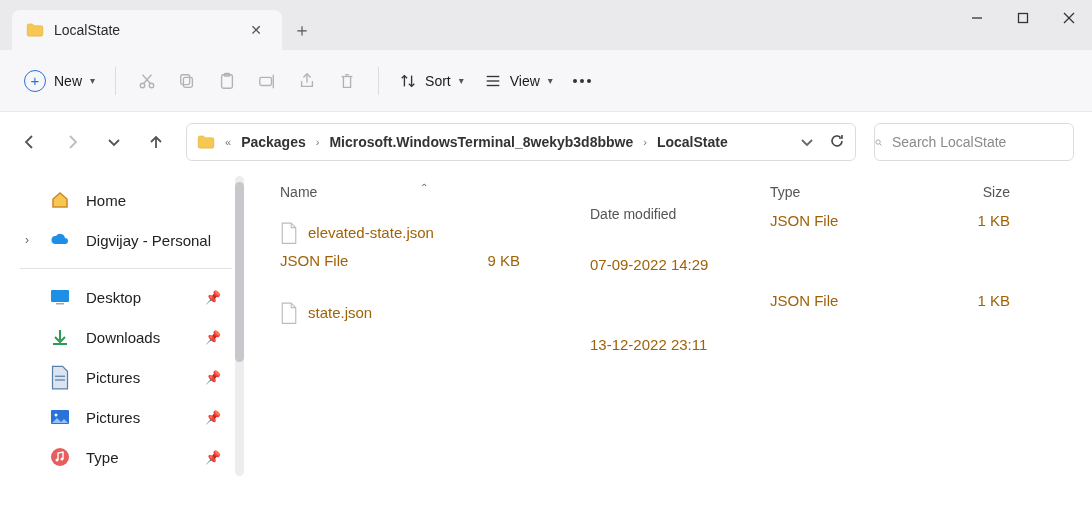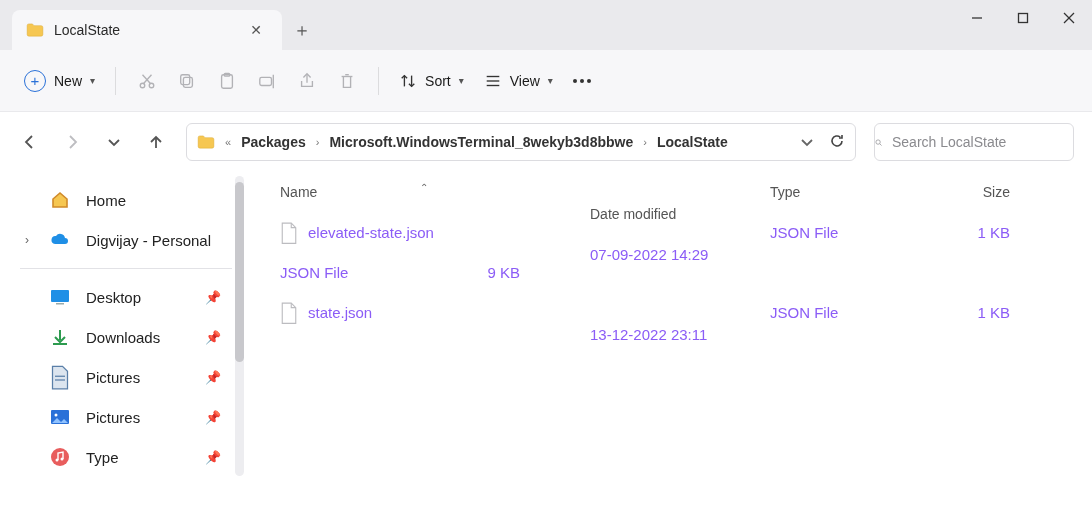--- a/index.html
+++ b/index.html
@@ -56,21 +56,21 @@
     .pin { margin-left: auto; color: #9b9b9f; font-size: 13px; }
     .nav-divider { height: 1px; background: #e2e2e6; margin: 8px 20px 8px 0; }
 
     .fileview { flex: 1; padding: 0 10px 0 28px; }
     .colhead { display: flex; height: 40px; align-items: center; color: #555; font-size: 14px; }
     .col-name { flex: 0 0 310px; position: relative; }
     .col-date { flex: 0 0 180px; margin-top: 44px; }
     .col-type { flex: 0 0 150px; }
     .col-size { flex: 0 0 90px; text-align: right; }
     .sort-ind { position: absolute; left: 140px; top: -2px; font-size: 10px; color: #666; }
-    .row { display: flex; height: 40px; align-items: center; font-size: 15px; color: #8b5cf6; cursor: pointer; }
+    .row { display: flex; height: 40px; font-size: 15px; color: #a16207; cursor: pointer; }
     .row .ic { width: 18px; height: 20px; margin-right: 10px; }
 
     
     .statusbar { height: 21px; border-top: 1px solid #e3e3e7; display: flex; align-items: flex-start; padding: 0 8px; font-size: 13px; color: #333; margin-top: 28px; }
     .statusbar .right { margin-left: auto; display: flex; gap: 0; }
     .viewbtn { width: 24px; height: 18px; border: 1px solid #b6b6ba; display: flex; align-items: center; justify-content: center; cursor: pointer; }
     .viewbtn.active { background: #cfe4ff; border-color: #2a71d8; }
     .viewbtn svg { width: 12px; height: 12px; stroke: #444; fill: none; stroke-width: 1.4; }
 
     

